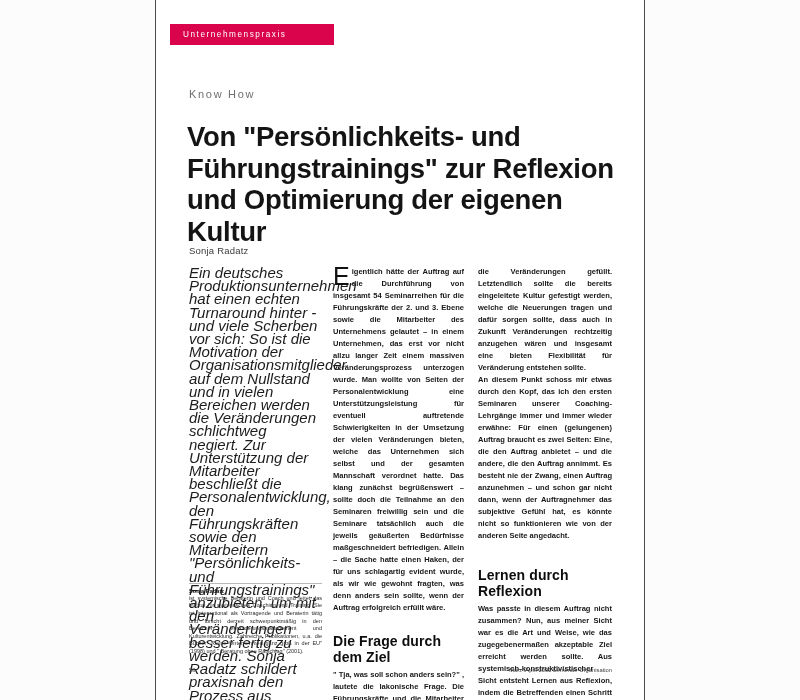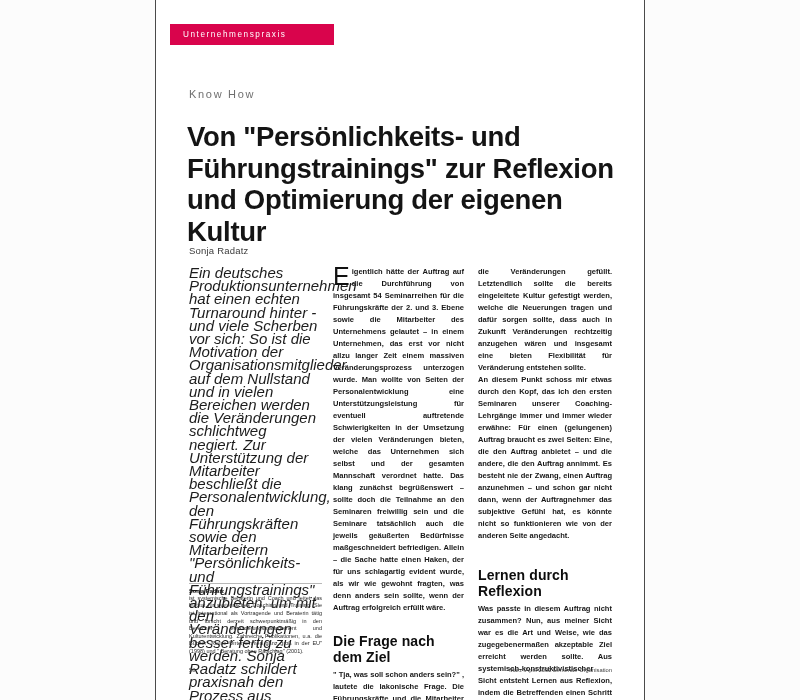--- a/index.html
+++ b/index.html
@@ -218,21 +218,21 @@
     <h1 class="headline">Von "Persönlichkeits- und Führungstrainings" zur Reflexion und Optimierung der eigenen Kultur</h1>
 
     <div class="byline">Sonja Radatz</div>
 
     <div class="col col1">
       <p class="lead">Ein deutsches Produktionsunternehmen hat einen echten Turnaround hinter - und viele Scherben vor sich: So ist die Motivation der Organisationsmitglieder auf dem Nullstand und in vielen Bereichen werden die Veränderungen schlichtweg negiert. Zur Unterstützung der Mitarbeiter beschließt die Personalentwicklung, den Führungskräften sowie den Mitarbeitern "Persönlichkeits- und Führungstrainings" anzubieten, um mit den Veränderungen besser fertig zu werden. Sonja Radatz schildert praxisnah den Prozess aus diesem " vorprogrammierten Fiasko hin zu einem erfolgreichen Prozess.</p>
     </div>
 
     <div class="col col2">
       <p class="body-p dropcap-p">Eigentlich hätte der Auftrag auf die Durchführung von insgesamt 54 Seminarreihen für die Führungskräfte der 2. und 3. Ebene sowie die Mitarbeiter des Unternehmens gelautet – in einem Unternehmen, das erst vor nicht allzu langer Zeit einem massiven Veränderungsprozess unterzogen wurde. Man wollte von Seiten der Personalentwicklung eine Unterstützungsleistung für eventuell auftretende Schwierigkeiten in der Umsetzung der vielen Veränderungen bieten, welche das Unternehmen sich selbst und der gesamten Mannschaft verordnet hatte. Das klang zunächst begrüßenswert – sollte doch die Teilnahme an den Seminaren freiwillig sein und die Seminare tatsächlich auch die jeweils geäußerten Bedürfnisse maßgeschneidert befriedigen. Allein – die Sache hatte einen Haken, der für uns schlagartig evident wurde, als wir wie gewohnt fragten, was denn anders sein sollte, wenn der Auftrag erfolgreich erfüllt wäre.</p>
-      <h2 class="subhead gap-before-subhead">Die Frage nach dem Ziel</h2>
+      <h2 class="subhead gap-before-subhead">Die Frage durch dem Ziel</h2>
       <p class="body-p">" Tja, was soll schon anders sein?" , lautete die lakonische Frage. Die Führungskräfte und die Mitarbeiter hätten dann eben das neue System " gelernt"  und ihre höchstpersönlichen Lücken in bezug auf</p>
     </div>
 
     <div class="col col3">
       <p class="body-p">die Veränderungen gefüllt. Letztendlich sollte die bereits eingeleitete Kultur gefestigt werden, welche die Neuerungen tragen und dafür sorgen sollte, dass auch in Zukunft Veränderungen rechtzeitig anzugehen wären und insgesamt eine bieten Flexibilität für Veränderung entstehen sollte.</p>
       <p class="body-p">An diesem Punkt schoss mir etwas durch den Kopf, das ich den ersten Seminaren unserer Coaching-Lehrgänge immer und immer wieder erwähne: Für einen (gelungenen) Auftrag braucht es zwei Seiten: Eine, die den Auftrag anbietet – und die andere, die den Auftrag annimmt. Es besteht nie der Zwang, einen Auftrag anzunehmen – und schon gar nicht dann, wenn der Auftragnehmer das subjektive Gefühl hat, es könnte nicht so funktionieren wie von der anderen Seite angedacht.</p>
       <h2 class="subhead gap-before-subhead-lg">Lernen durch Reflexion</h2>
       <p class="body-p">Was passte in diesem Auftrag nicht zusammen? Nun, aus meiner Sicht war es die Art und Weise, wie das zugegebenermaßen akzeptable Ziel erreicht werden sollte. Aus systemisch-konstruktivistischer Sicht entsteht Lernen aus Reflexion, indem die Betreffenden einen Schritt zurück treten, auf ihr bisheriges Verhalten schauen</p>
     </div>
 

